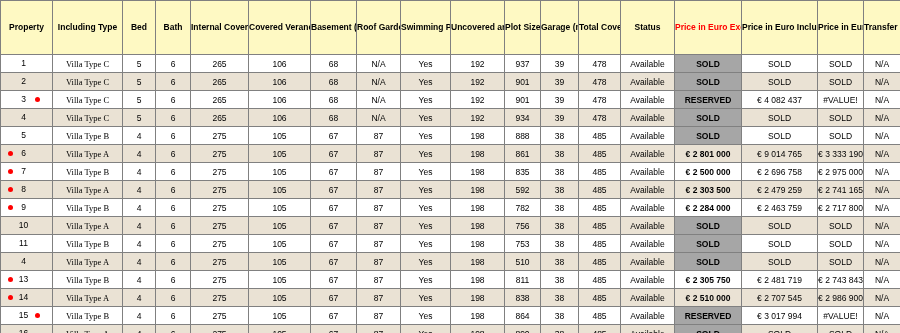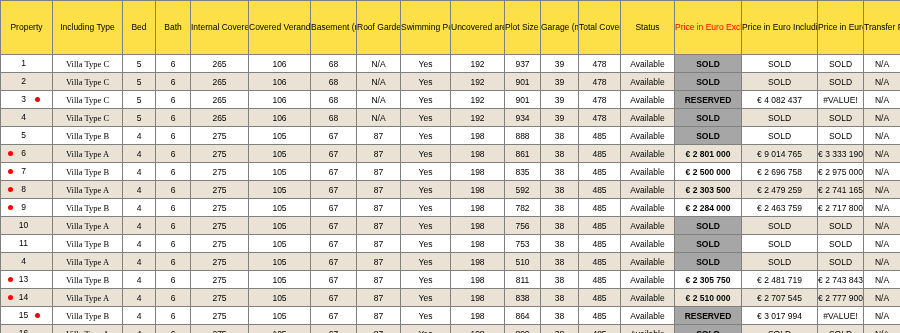--- a/index.html
+++ b/index.html
@@ -18,22 +18,22 @@
     border:1px solid #808080;
     padding:0;
     font-size:8.5px;
     color:#000000;
     text-align:center;
     vertical-align:middle;
     overflow:hidden;
     white-space:nowrap;
   }
   thead th{
-    background:#fde047;
-    font-weight:normal;
+    background:#fef9c3;
+    font-weight:bold;
     font-size:8.2px;
     height:53px;
     line-height:1.18;
     white-space:normal;
     padding:1px 2px;
   }
   thead th.redhead{ color:#FF0000; }
   tbody tr{ height:17.4px; }
   tbody tr.alt td{ background:#EAE2D4; }
   tbody tr.plain td{ background:#FFFFFF; }
@@ -413,21 +413,21 @@
           <td>67</td>
           <td>87</td>
           <td>Yes</td>
           <td>198</td>
           <td>838</td>
           <td>38</td>
           <td>485</td>
           <td>Available</td>
           <td class="excl">€ 2 510 000</td>
           <td class="pricecol">€ 2 707 545</td>
-          <td class="pricecol">€ 2 777 900</td>
+          <td class="pricecol">€ 2 986 900</td>
           <td>N/A</td>
         </tr>
         <tr class="plain">
           <td class="propcell">
             <span class="dot right"></span>
             <span class="propnum">15</span>
           </td>
           <td class="ptype">Villa Type B</td>
           <td>4</td>
           <td>6</td>

